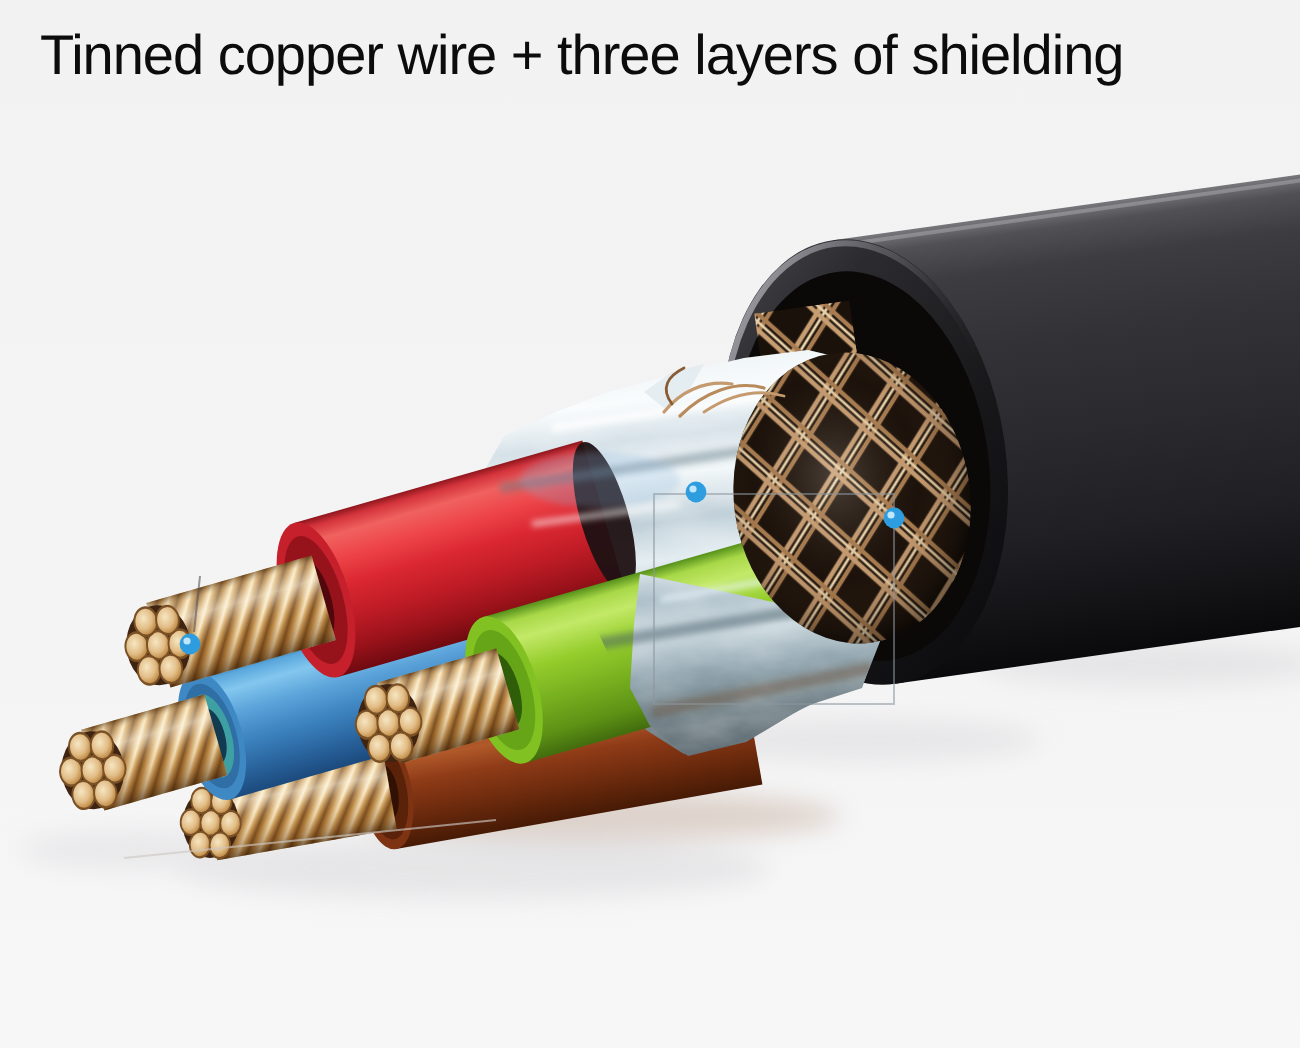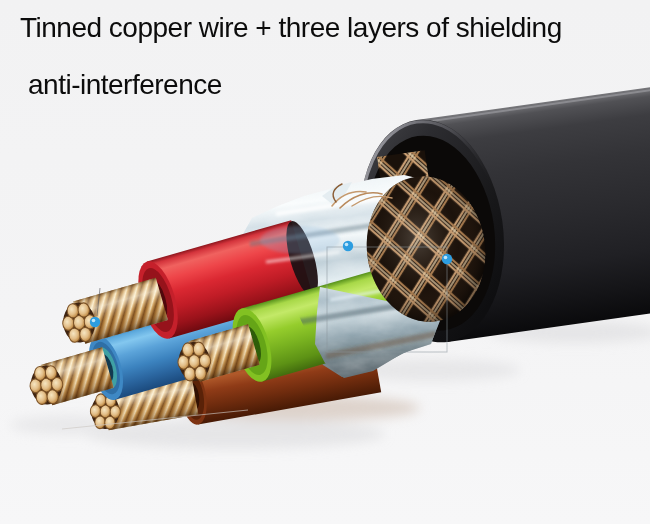--- a/index.html
+++ b/index.html
@@ -330,15 +330,14 @@
       <circle cx="346.5" cy="244.5" r="1.8" fill="#d9f3ff" opacity="0.85"></circle>
     </g>
     <g>
       <circle cx="447" cy="259" r="5.2" fill="#2d9de0"></circle>
       <circle cx="445.5" cy="257.5" r="1.8" fill="#d9f3ff" opacity="0.85"></circle>
     </g>
   </g>
 </svg>
 
   <div class="headline l1">Tinned copper wire + three layers of shielding</div>
-  <div class="headline l2">anti-interference</div>
 
 </div>
 
 </body></html>

